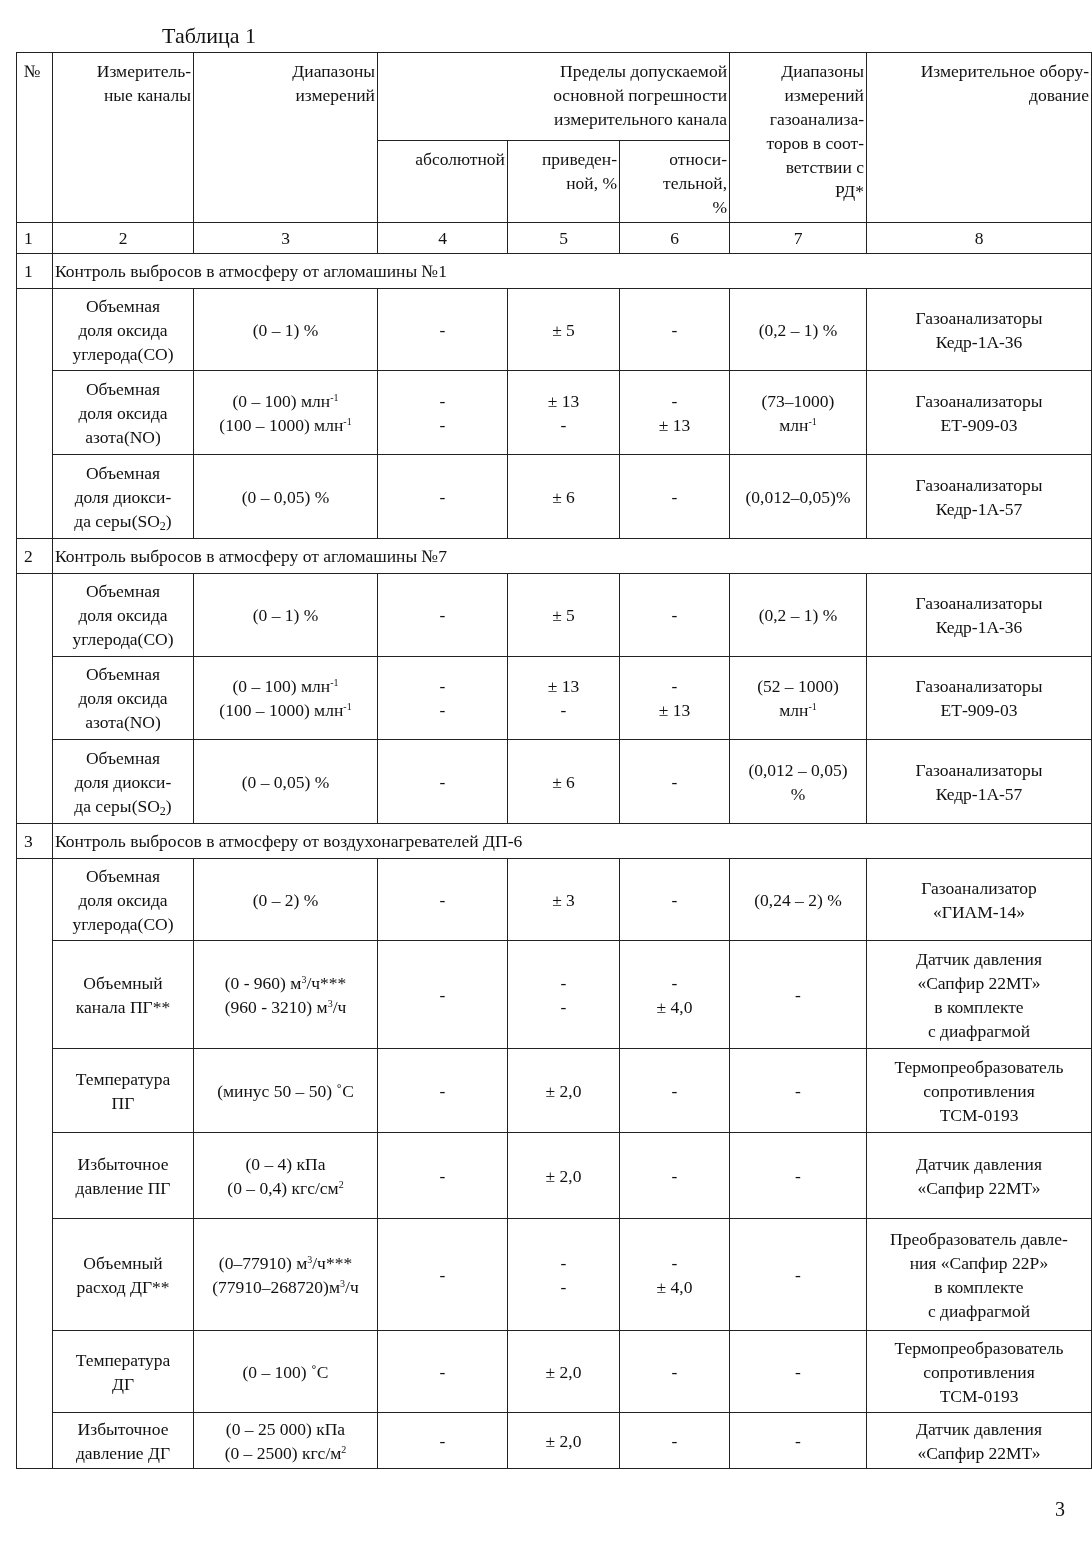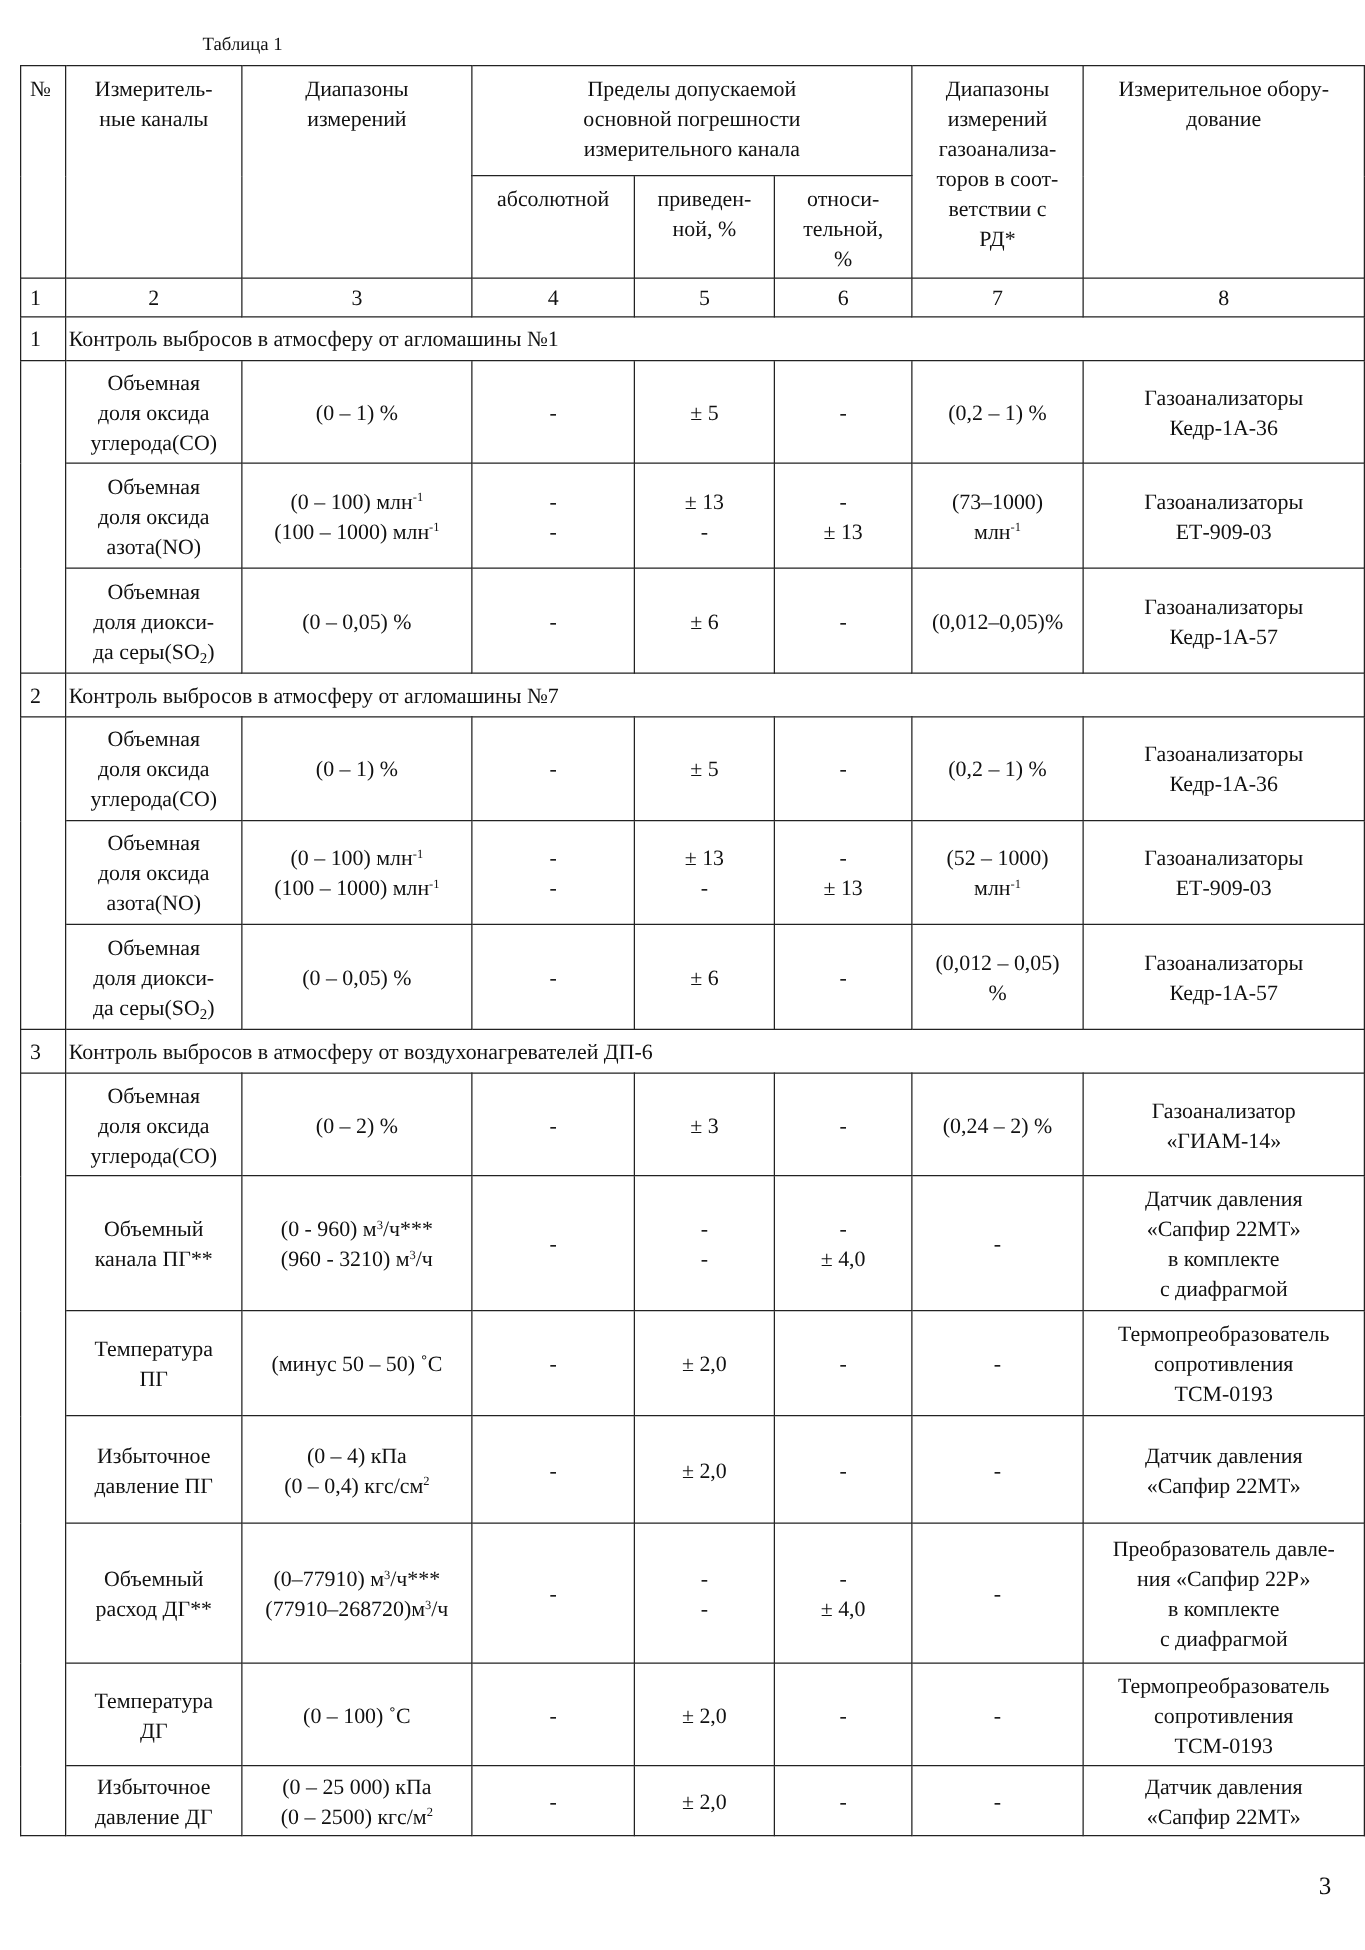--- a/index.html
+++ b/index.html
@@ -3,33 +3,33 @@
 <meta charset="utf-8">
 <style>
   html, body { margin: 0; padding: 0; background: #ffffff; }
   body {
     width: 1092px; height: 1560px; position: relative; overflow: hidden;
     font-family: "Liberation Serif", "DejaVu Serif", serif;
     color: #111;
   }
   .caption {
     position: absolute; left: 162px; top: 26px;
-    font-size: 15px; line-height: 20px;
+    font-size: 22px; line-height: 20px;
   }
   table.main {
     position: absolute; left: 16px; top: 52px;
     border-collapse: collapse; table-layout: fixed;
     font-size: 17.5px; line-height: 24px;
   }
   table.main td {
     border: 1.6px solid #222;
     text-align: center; vertical-align: middle;
     padding: 0 2px; overflow: hidden;
   }
-  table.main td.top { vertical-align: top; padding-top: 6px; }
+  table.main td.top { vertical-align: top; padding-top: 6px; text-align: right; }
   table.main td.num { text-align: left; padding-left: 7px; }
   .section td.title { text-align: left; }
   .line { display: block; white-space: nowrap; }
   sup { font-size: 10px; vertical-align: 6px; line-height: 0; }
   sub { font-size: 12px; vertical-align: -3px; line-height: 0; }
   .page-number {
     position: absolute; left: 1055px; top: 1498px;
     font-size: 20px;
   }
 </style>

